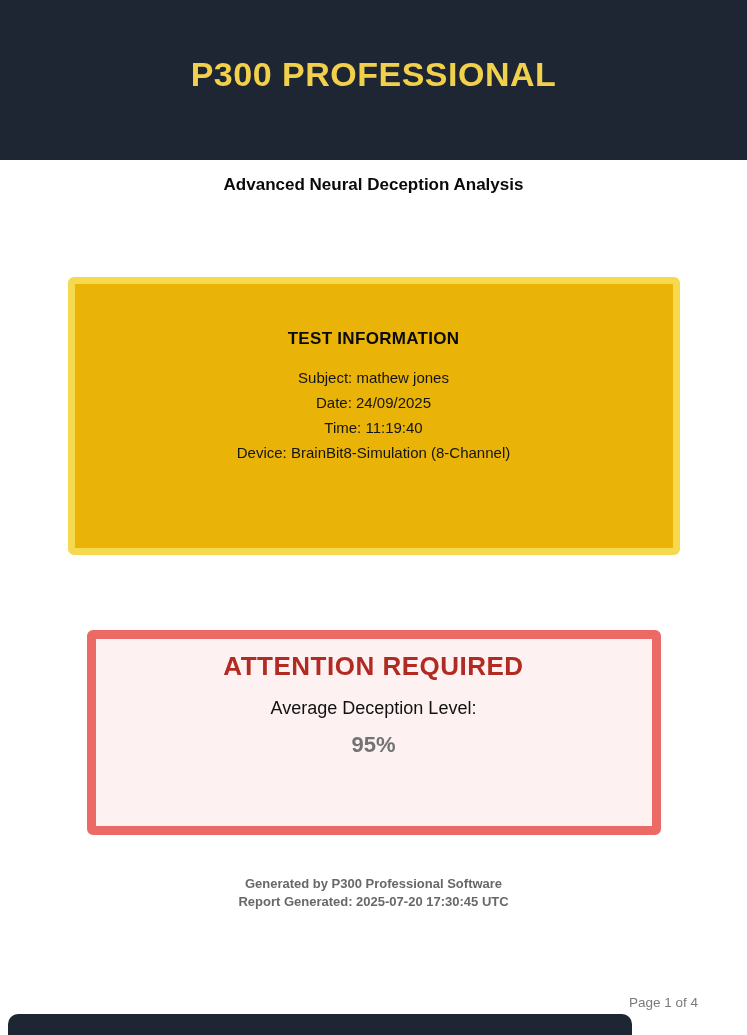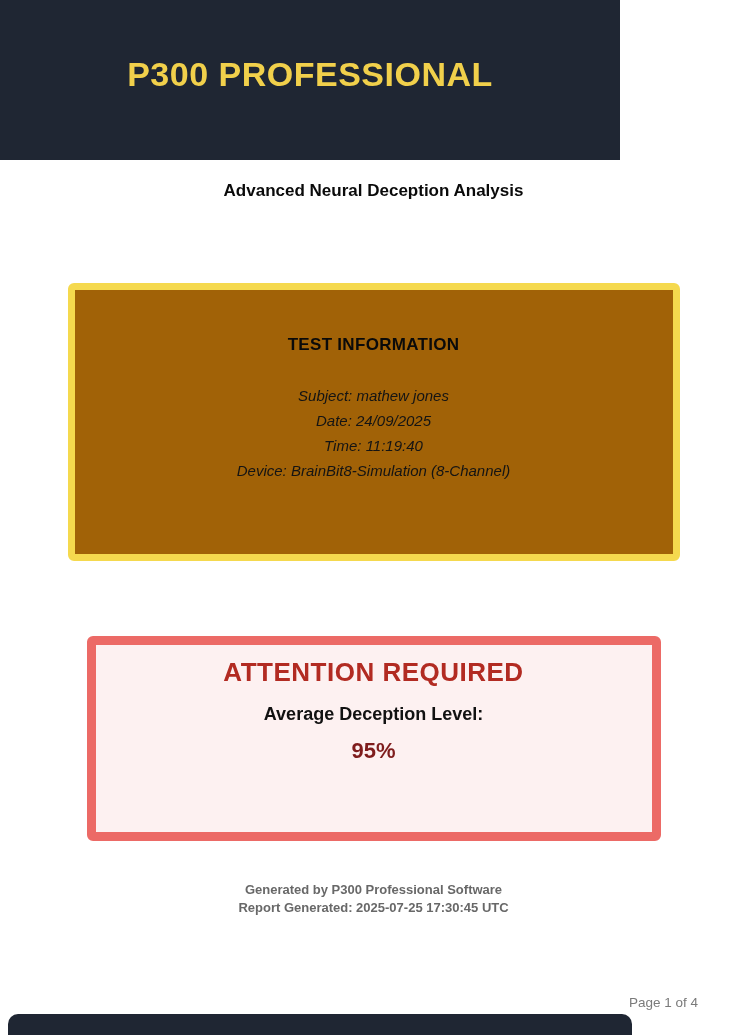--- a/index.html
+++ b/index.html
@@ -6,65 +6,64 @@
   html, body { background: #ffffff; }
   body {
     width: 747px; height: 1035px;
     position: relative;
     overflow: hidden;
     font-family: "Liberation Sans", sans-serif;
   }
 
   
   .report-header {
-    width: 620px; height: 160px;
+    width: 747px; height: 160px;
     background: #1f2633;
     display: flex; align-items: center; justify-content: center;
     padding-bottom: 12px;
   }
   .report-title {
     color: #f1d04b;
     font-size: 34px;
     line-height: 37px;
     font-weight: bold;
     text-align: center;
     letter-spacing: 0.5px;
   }
 
   
   .report-subtitle {
-    margin-top: 21px;
+    margin-top: 15px;
     text-align: center;
     font-size: 17px;
     font-weight: bold;
     color: #0a0a0a;
   }
 
   
   .info-box {
     width: 612px; height: 278px;
     margin: 82px auto 0 auto;
     border: 7px solid #f5d94e;
     border-radius: 6px;
-    background: #a16207;
+    background: #eab308;
     text-align: center;
     padding-top: 45px;
   }
   .info-heading {
     font-size: 17px;
     font-weight: bold;
     color: #0a0a0a;
     letter-spacing: 0.3px;
   }
   .info-lines {
-    margin-top: 28px;
+    margin-top: 16px;
     font-size: 15px;
     line-height: 25px;
     color: #141414;
-    font-style: italic;
   }
 
   
   .attention-box {
     width: 574px; height: 205px;
     margin: 75px auto 0 auto;
     border: 9px solid #ec6a66;
     border-radius: 6px;
     background: #fdf1f1;
     text-align: center;
@@ -72,28 +71,28 @@
   }
   .attention-heading {
     font-size: 26px;
     font-weight: bold;
     color: #b22b22;
     letter-spacing: 0.5px;
   }
   .attention-label {
     margin-top: 16px;
     font-size: 18px;
-    font-weight: bold;
+    font-weight: normal;
     color: #111111;
   }
   .attention-value {
     margin-top: 13px;
     font-size: 22px;
     font-weight: bold;
-    color: #7f1d1d;
+    color: #737373;
   }
 
   
   .report-footer {
     margin-top: 40px;
     text-align: center;
     font-size: 13px;
     font-weight: bold;
     line-height: 18px;
     color: #686868;
@@ -138,18 +137,18 @@
 </section>
 
 <section class="attention-box">
   <h2 class="attention-heading">ATTENTION REQUIRED</h2>
   <div class="attention-label">Average Deception Level:</div>
   <div class="attention-value">95%</div>
 </section>
 
 <footer class="report-footer">
   <div>Generated by P300 Professional Software</div>
-  <div>Report Generated: 2025-07-25 17:30:45 UTC</div>
+  <div>Report Generated: 2025-07-20 17:30:45 UTC</div>
 </footer>
 
 <div class="page-number">Page 1 of 4</div>
 
 <div class="next-page-bar"></div>
 
 </body></html>

